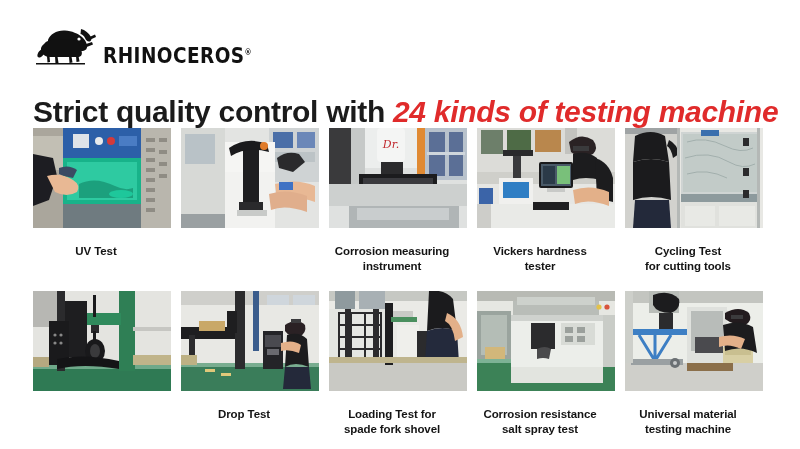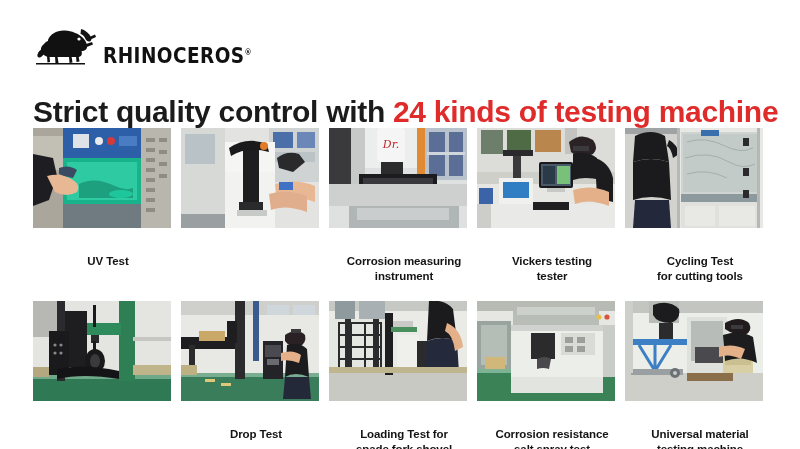--- a/index.html
+++ b/index.html
@@ -58,20 +58,21 @@
     width: 740px;
     font-size: 30px;
     font-weight: 700;
     letter-spacing: -0.3px;
     line-height: 36px;
     color: #1b1b1b;
     white-space: nowrap;
   }
   .page-title .accent {
     color: #E02B2B;
+    font-style: italic;
   }
 
   
   .grid {
     position: absolute;
     left: 33px;
     top: 128px;
     width: 742px;
     display: flex;
     flex-direction: column;
@@ -79,36 +80,36 @@
   }
   .grid-row {
     display: flex;
     column-gap: 10px;
   }
   .cell {
     width: 138px;
     flex: 0 0 138px;
     display: flex;
     flex-direction: column;
-    align-items: flex-start;
+    align-items: flex-end;
   }
   .thumb {
     width: 138px;
     height: 100px;
     overflow: hidden;
     position: relative;
     background: #d9dde0;
   }
   .thumb svg {
     display: block;
     width: 138px;
     height: 100px;
   }
   .caption {
-    margin-top: 26px;
+    margin-top: 16px;
     font-size: 11.5px;
     font-weight: 700;
     line-height: 14.5px;
     text-align: center;
     color: #141414;
     letter-spacing: -0.1px;
     white-space: pre-line;
     width: 150px;
   }
 </style>
@@ -260,21 +261,21 @@
           <rect x="66" y="38" width="12" height="18" fill="#2b3a48"></rect>
           <rect x="80" y="38" width="13" height="18" fill="#79c07a"></rect>
           <rect x="70" y="60" width="18" height="4" fill="#c8c9c7"></rect>
           <rect x="12" y="76" width="126" height="24" fill="#e9eae7"></rect>
           <rect x="56" y="74" width="36" height="8" fill="#1f1f21"></rect>
           <path d="M96 62 Q114 56 132 64 L132 78 Q112 70 98 76 Z" fill="#e3b089"></path>
           <rect x="0" y="76" width="14" height="24" fill="#cdcdc9"></rect>
           <rect x="2" y="60" width="14" height="16" fill="#3b64a8"></rect>
         </svg>
       </div>
-      <div class="caption">Vickers testing
+      <div class="caption">Vickers hardness
 tester</div>
     </div>
 
     <div class="cell">
       <div class="thumb">
         <svg viewBox="0 0 138 100" preserveAspectRatio="none" aria-hidden="true">
           <rect width="138" height="100" fill="#dededa"></rect>
           <rect x="0" y="0" width="52" height="100" fill="#d2d2ce"></rect>
           <rect x="0" y="0" width="52" height="6" fill="#9fa3a4"></rect>
           <path d="M10 8 Q26 0 40 8 L44 34 Q26 28 8 34 Z" fill="#1b1b1d"></path>

